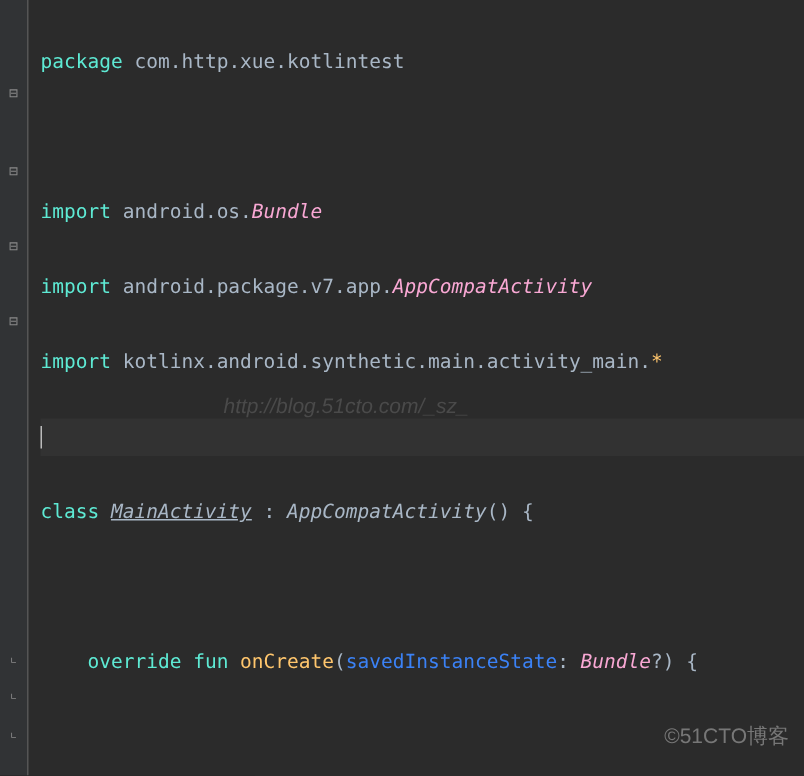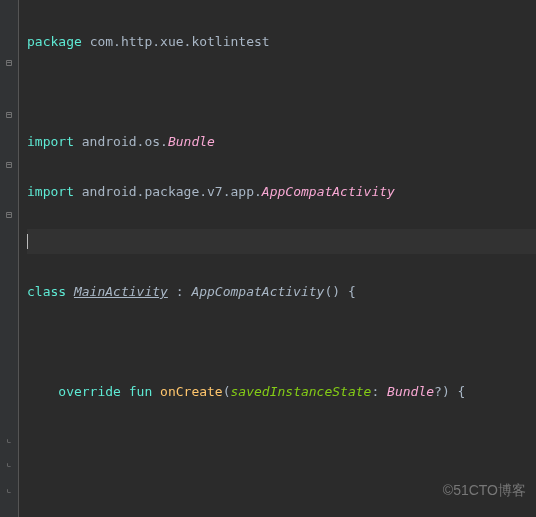--- a/index.html
+++ b/index.html
@@ -8,21 +8,21 @@
   .gut-icon{position:absolute;left:2px;width:14px;height:14px;font-size:10px;color:#888;text-align:center;line-height:14px;cursor:pointer}
   .code{flex:1;padding:4px 0 4px 8px;white-space:pre;line-height:25px;color:#a9b7c6;position:relative}
   .line{height:25px;display:block}
   .kw{color:#5eead4}
   .ident{color:#a9b7c6}
   .dot{color:#a9b7c6}
   .type-it{color:#f9a8d4;font-style:italic}
   .cls-decl{color:#a9b7c6;font-style:italic;text-decoration:underline}
   .act-type{color:#a9b7c6;font-style:italic}
   .fn-name{color:#ffc66d}
-  .param-it{color:#84cc16;font-style:italic}
+  .param-it{color:#3b82f6;}
   .call{color:#a9b7c6;font-style:italic}
   .punct{color:#a9b7c6}
   .caret-line{background:#323232}
   .caret{border-left:1px solid #bbb}
   .watermark{position:absolute;bottom:14px;right:10px;color:#777;font-size:14px;font-family:Liberation Sans, sans-serif}
   .watermark2{position:absolute;top:258px;left:130px;color:#4a4a4a;font-style:italic;font-size:14px;font-family:Arial,sans-serif;pointer-events:none}
 </style>
 </head>
 <body>
 
@@ -34,29 +34,31 @@
     <div class="gut-icon" style="top:208px">⊟</div>
     <div class="gut-icon" style="top:432px">⌞</div>
     <div class="gut-icon" style="top:456px">⌞</div>
     <div class="gut-icon" style="top:482px">⌞</div>
   </div>
   <div class="code">
 <span class="line"><span class="kw">package</span> <span class="ident">com</span><span class="dot">.</span><span class="ident">http</span><span class="dot">.</span><span class="ident">xue</span><span class="dot">.</span><span class="ident">kotlintest</span></span>
 <span class="line"></span>
 <span class="line"><span class="kw">import</span> <span class="ident">android</span><span class="dot">.</span><span class="ident">os</span><span class="dot">.</span><span class="type-it">Bundle</span></span>
 <span class="line"><span class="kw">import</span> <span class="ident">android</span><span class="dot">.</span><span class="ident">package</span><span class="dot">.</span><span class="ident">v7</span><span class="dot">.</span><span class="ident">app</span><span class="dot">.</span><span class="type-it">AppCompatActivity</span></span>
+<span class="line"><span class="kw">import</span> <span class="ident">kotlinx</span><span class="dot">.</span><span class="ident">android</span><span class="dot">.</span><span class="ident">synthetic</span><span class="dot">.</span><span class="ident">main</span><span class="dot">.</span><span class="ident">activity_main</span><span class="dot">.</span><span class="fn-name">*</span></span>
 <span class="line caret-line"><span class="caret"> </span></span>
 <span class="line"><span class="kw">class</span> <span class="cls-decl">MainActivity</span><span> : </span><span class="act-type">AppCompatActivity</span><span class="punct">()</span><span class="punct"> {</span></span>
 <span class="line"></span>
 <span class="line">    <span class="kw">override</span> <span class="kw">fun</span> <span class="fn-name">onCreate</span><span class="punct">(</span><span class="param-it">savedInstanceState</span><span class="punct">: </span><span class="type-it">Bundle</span><span class="punct">?</span><span class="punct">)</span><span class="punct"> {</span></span>
 
 
 
 
 
 
 
 
 
 
+    <div class="watermark2">http://blog.51cto.com/_sz_</div>
     <div class="watermark">©51CTO博客</div>
   </div>
 </div>
 
 </body></html>

